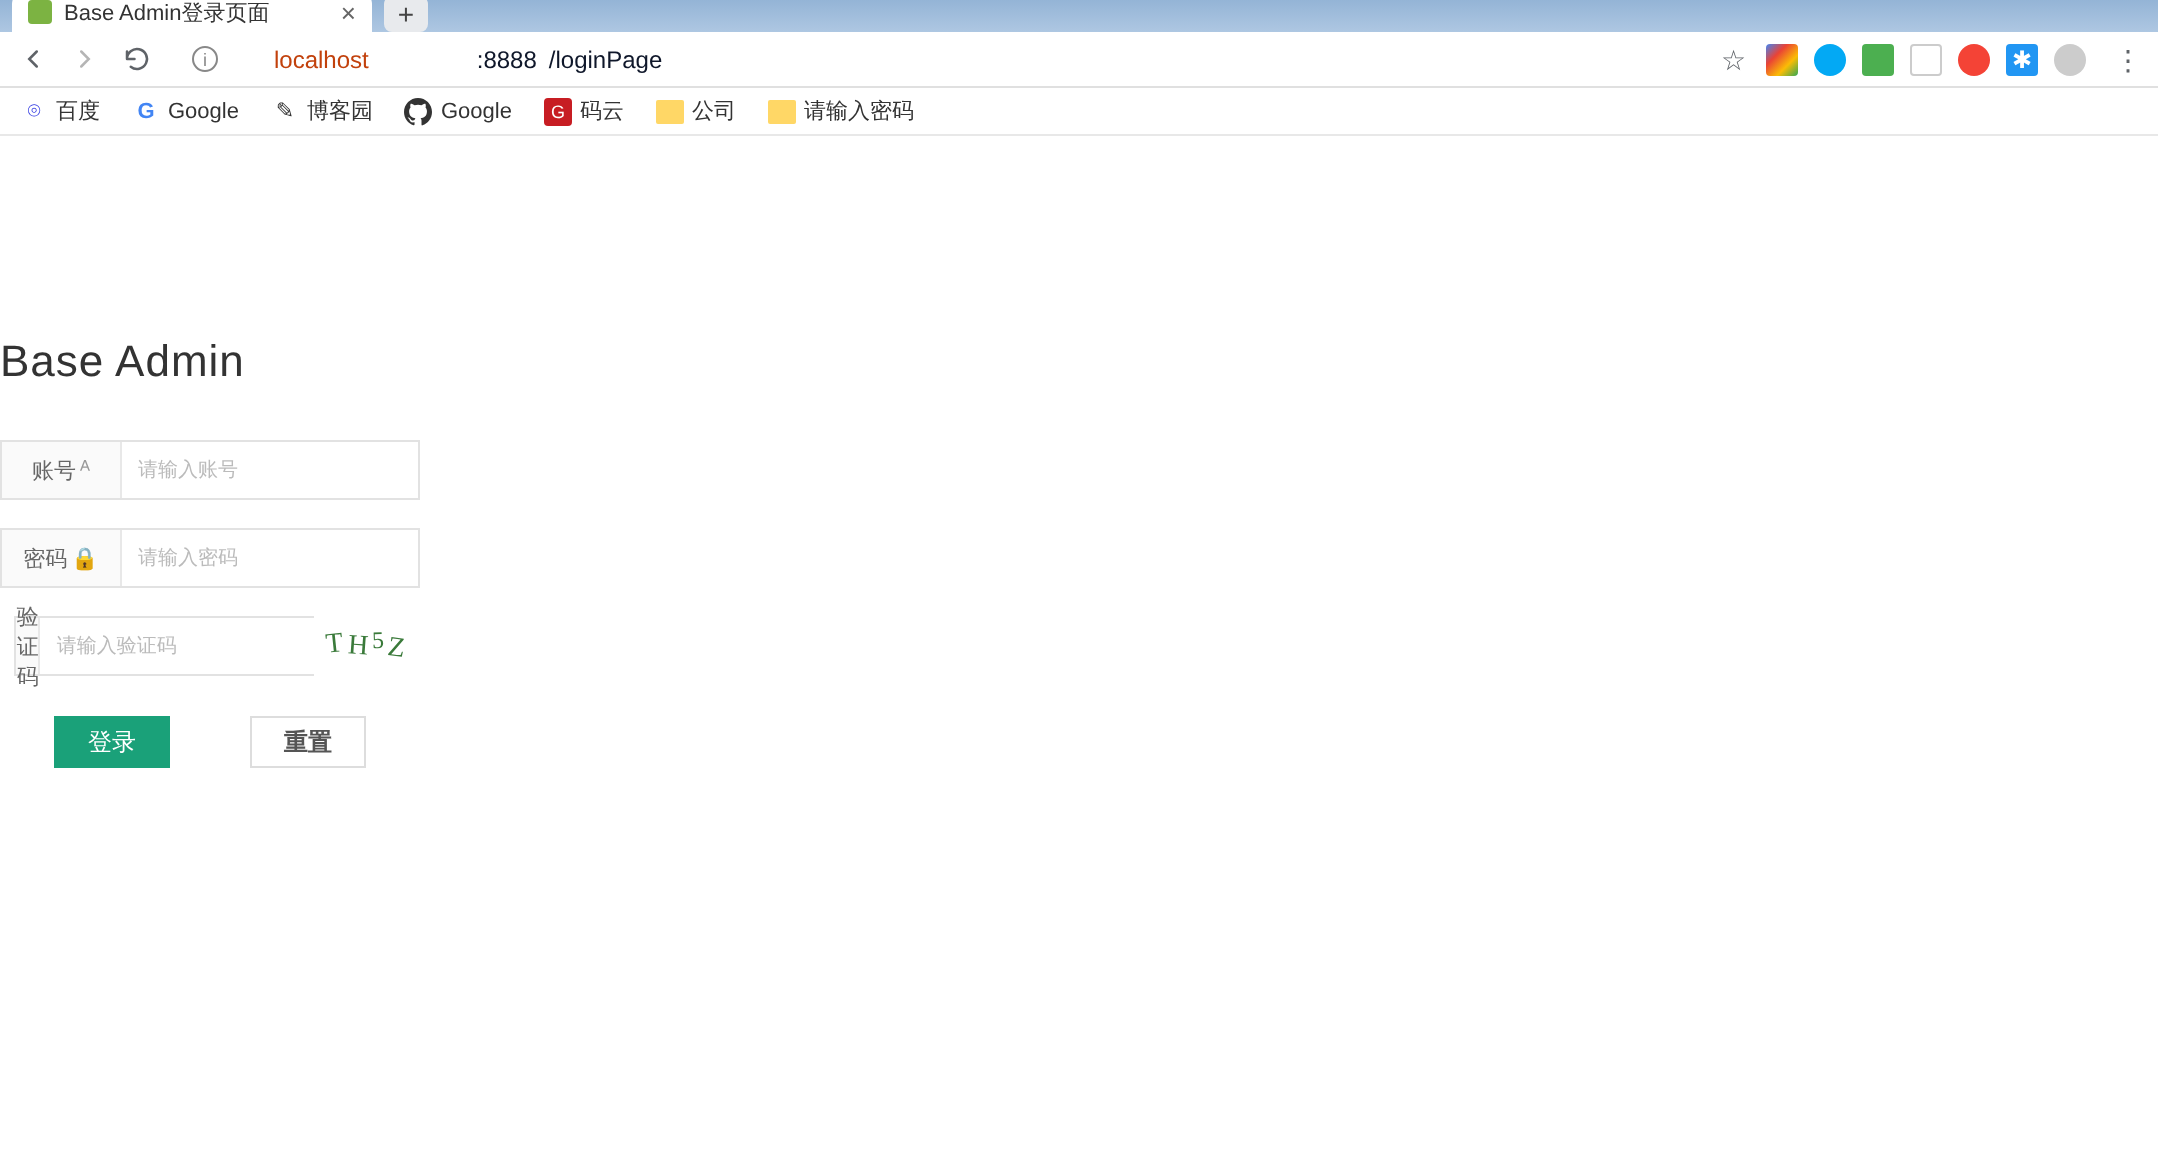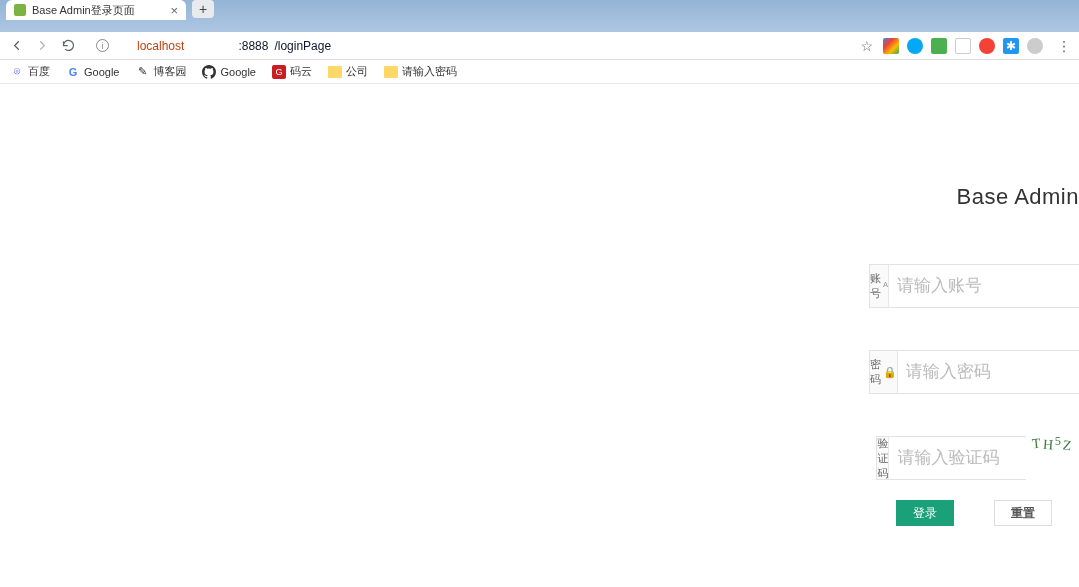--- a/index.html
+++ b/index.html
@@ -1,20 +1,20 @@
 <!DOCTYPE html>
 <html><head>
   <meta charset="utf-8">
   <style>
     * { margin: 0; padding: 0; box-sizing: border-box; }
     body { font-family: -apple-system, "Segoe UI", Arial, sans-serif; background: #fff; width: 1079px; height: 587px; overflow: hidden; }
 
     
     .browser-chrome { background: #dfe1e5; }
-    .tab-bar { height: 32px; display: flex; padding: 0 6px; background: linear-gradient(180deg,#94b4d6 0%, #aec7e2 100%); position: relative; }
+    .tab-bar { height: 16px; display: flex; align-items: flex-end; padding: 0 6px; background: linear-gradient(180deg,#94b4d6 0%, #aec7e2 100%); position: relative; }
     .tab { background: #fff; border-radius: 6px 6px 0 0; height: 20px; display: flex; align-items: center; padding: 0 8px; min-width: 180px; font-size: 11px; color: #333; gap: 6px; }
     .tab .favicon { width: 12px; height: 12px; background: #7cb342; border-radius: 2px; display: inline-block; }
     .tab .close { margin-left: auto; color: #666; font-size: 13px; cursor: pointer; }
     .new-tab { width: 22px; height: 18px; margin-left: 6px; display: flex; align-items: center; justify-content: center; color: #444; font-size: 14px; background: #e8eaed; border-radius: 4px; cursor: pointer; }
 
     .nav-bar { height: 28px; background: #fff; display: flex; align-items: center; padding: 0 8px; gap: 10px; border-bottom: 1px solid #e0e0e0; }
     .nav-icon { width: 16px; height: 16px; color: #5f6368; display: flex; align-items: center; justify-content: center; cursor: pointer; }
     .nav-icon svg { width: 15px; height: 15px; }
     .url-bar { flex: 1; display: flex; align-items: center; font-size: 12px; color: #333; height: 24px; border-radius: 12px; padding: 0 10px; gap: 6px; }
     .url-info { width: 13px; height: 13px; border: 1px solid #888; border-radius: 50%; display: inline-flex; align-items: center; justify-content: center; font-size: 9px; color: #888; }
@@ -25,28 +25,28 @@
     .ext-icon { width: 16px; height: 16px; border-radius: 2px; cursor: pointer; }
     .star { color: #5f6368; font-size: 14px; }
     .menu-dots { color: #5f6368; font-size: 14px; cursor: pointer; }
 
     .bookmarks-bar { height: 24px; background: #fff; display: flex; align-items: center; padding: 0 10px; gap: 16px; font-size: 11px; color: #333; border-bottom: 1px solid #e8e8e8; }
     .bm { display: flex; align-items: center; gap: 4px; cursor: pointer; }
     .bm-icon { width: 14px; height: 14px; display: inline-flex; align-items: center; justify-content: center; font-size: 11px; }
     .bm-folder { width: 14px; height: 12px; background: #ffd766; border-radius: 1px; }
 
     
-    .page { padding-top: 100px; display: flex; flex-direction: column; align-items: flex-end; background: #fff; }
+    .page { padding-top: 100px; display: flex; flex-direction: column; align-items: flex-start; background: #fff; }
     .page-title { font-size: 22px; color: #333; font-weight: 400; margin-bottom: 26px; letter-spacing: .5px; }
     .form { display: flex; flex-direction: column; gap: 14px; align-items: center; }
     .row { display: flex; align-items: center; }
-    .field { display: flex; border: 1px solid #e2e2e2; height: 44px; width: 210px; background: #0c4a6e; margin-top: 28px; }
+    .field { display: flex; border: 1px solid #e2e2e2; height: 30px; width: 210px; background: #0c4a6e; }
     .label { width: 70px; display: flex; align-items: center; justify-content: center; font-size: 11px; color: #666; border-right: 1px solid #e8e8e8; background: #fafafa; gap: 2px; }
     .label .icn { font-size: 11px; color: #999; }
-    .input { flex: 1; border: none; outline: none; padding: 0 8px; font-size: 17px; color: #333; }
+    .input { flex: 1; border: none; outline: none; padding: 0 8px; font-size: 10px; color: #333; }
     .input::placeholder { color: #bbb; }
     .captcha-box { margin-left: 6px; display: inline-flex; align-items: center; gap: 2px; font-family: Georgia, serif; font-size: 14px; color: #3a7a3a; user-select: none; }
     .captcha-box span { transform: rotate(-6deg); display: inline-block; }
     .captcha-box span:nth-child(2) { transform: rotate(4deg) translateY(1px); }
     .captcha-box span:nth-child(3) { transform: translateY(-3px) rotate(-2deg); font-size: 12px; }
     .captcha-box span:nth-child(4) { transform: rotate(8deg) translateY(2px); }
 
     .buttons { display: flex; gap: 40px; margin-top: 6px; }
     .btn { height: 26px; padding: 0 16px; font-size: 12px; border: 1px solid transparent; cursor: pointer; display: inline-flex; align-items: center; justify-content: center; }
     .btn-primary { background: #1aa179; color: #fff; }

